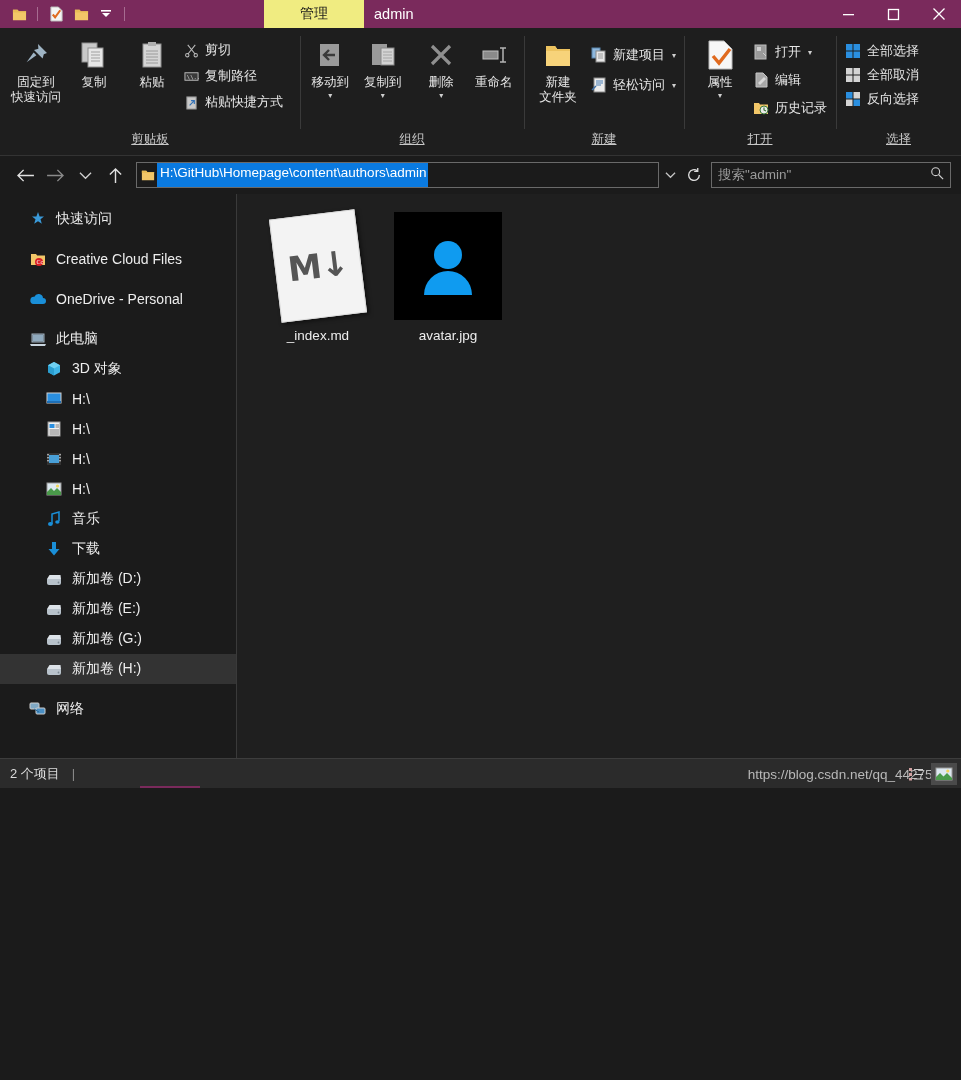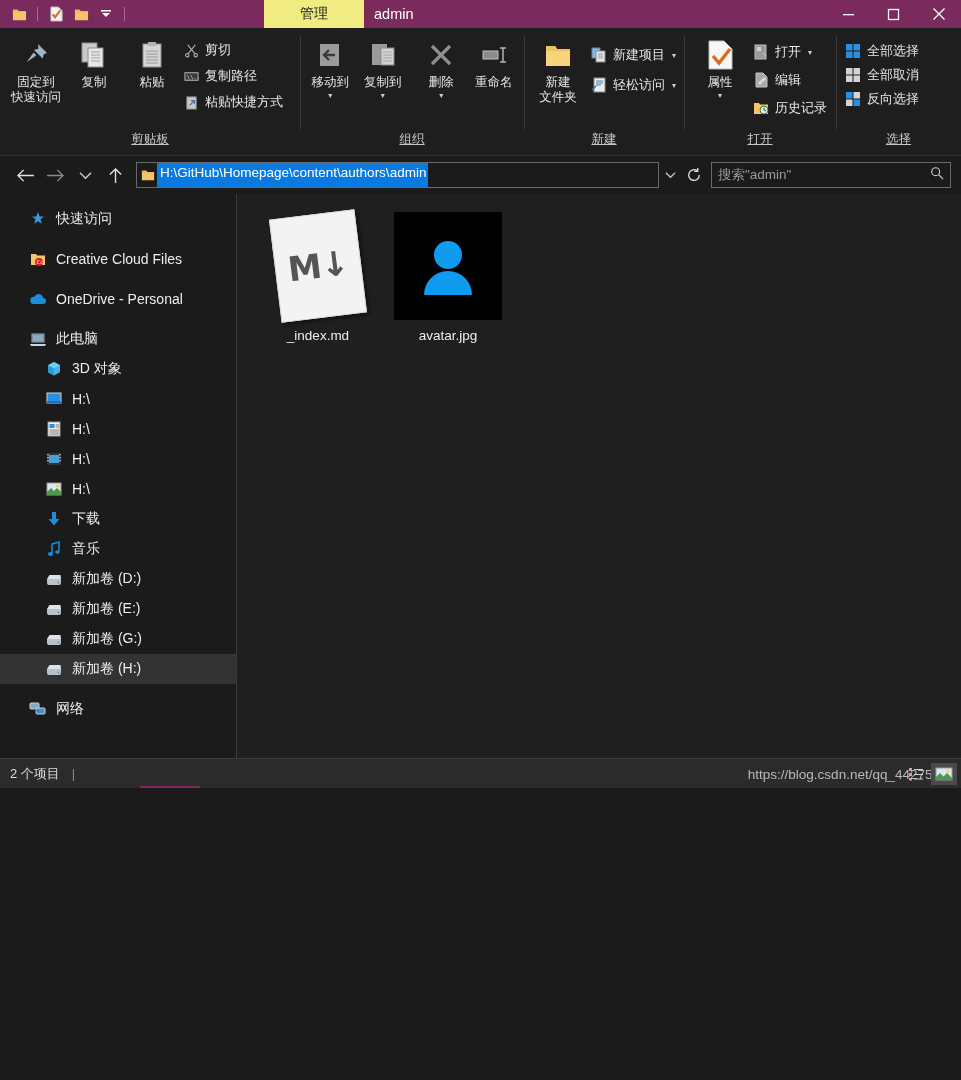--- a/index.html
+++ b/index.html
@@ -608,34 +608,34 @@
               <rect x="1" y="1" width="14" height="12" fill="#dde8f0" stroke="#999"></rect>
               <path d="M1 10l4-4 3 3 3-3 4 4v3H1z" fill="#4a9a4a"></path>
               <circle cx="11.5" cy="4" r="1.6" fill="#f2d45a"></circle>
             </svg>
           </div>
         <span>H:\</span>
       </div>
       <div class="navitem lvl1">
         <div class="nico">
             <svg width="14" height="16" viewBox="0 0 14 16">
-              <path d="M5 1h4v7h3.5L7 14.5 1.5 8H5z" fill="#1a8fd8"></path>
-            </svg>
-          </div>
-        <span>下载</span>
-      </div>
-      <div class="navitem lvl1">
-        <div class="nico">
-            <svg width="14" height="16" viewBox="0 0 14 16">
               <path d="M5 13V3l7-2v9" stroke="#1a8fd8" stroke-width="1.5" fill="none"></path>
               <ellipse cx="3.4" cy="13" rx="2.4" ry="1.9" fill="#1a8fd8"></ellipse>
               <ellipse cx="10.4" cy="11" rx="2.2" ry="1.8" fill="#1a8fd8"></ellipse>
             </svg>
           </div>
         <span>音乐</span>
+      </div>
+      <div class="navitem lvl1">
+        <div class="nico">
+            <svg width="14" height="16" viewBox="0 0 14 16">
+              <path d="M5 1h4v7h3.5L7 14.5 1.5 8H5z" fill="#1a8fd8"></path>
+            </svg>
+          </div>
+        <span>下载</span>
       </div>
       <div class="navitem lvl1">
         <div class="nico">
             <svg width="18" height="13" viewBox="0 0 18 13">
               <path d="M2 6h14v4a2 2 0 0 1-2 2H4a2 2 0 0 1-2-2z" fill="#b8c2cb"></path>
               <path d="M2 6l2.5-4h11L16 6z" fill="#dde3e9"></path>
               <circle cx="13.5" cy="9.5" r="0.9" fill="#7a8792"></circle>
             </svg>
           </div>
         <span>新加卷 (D:)</span>

